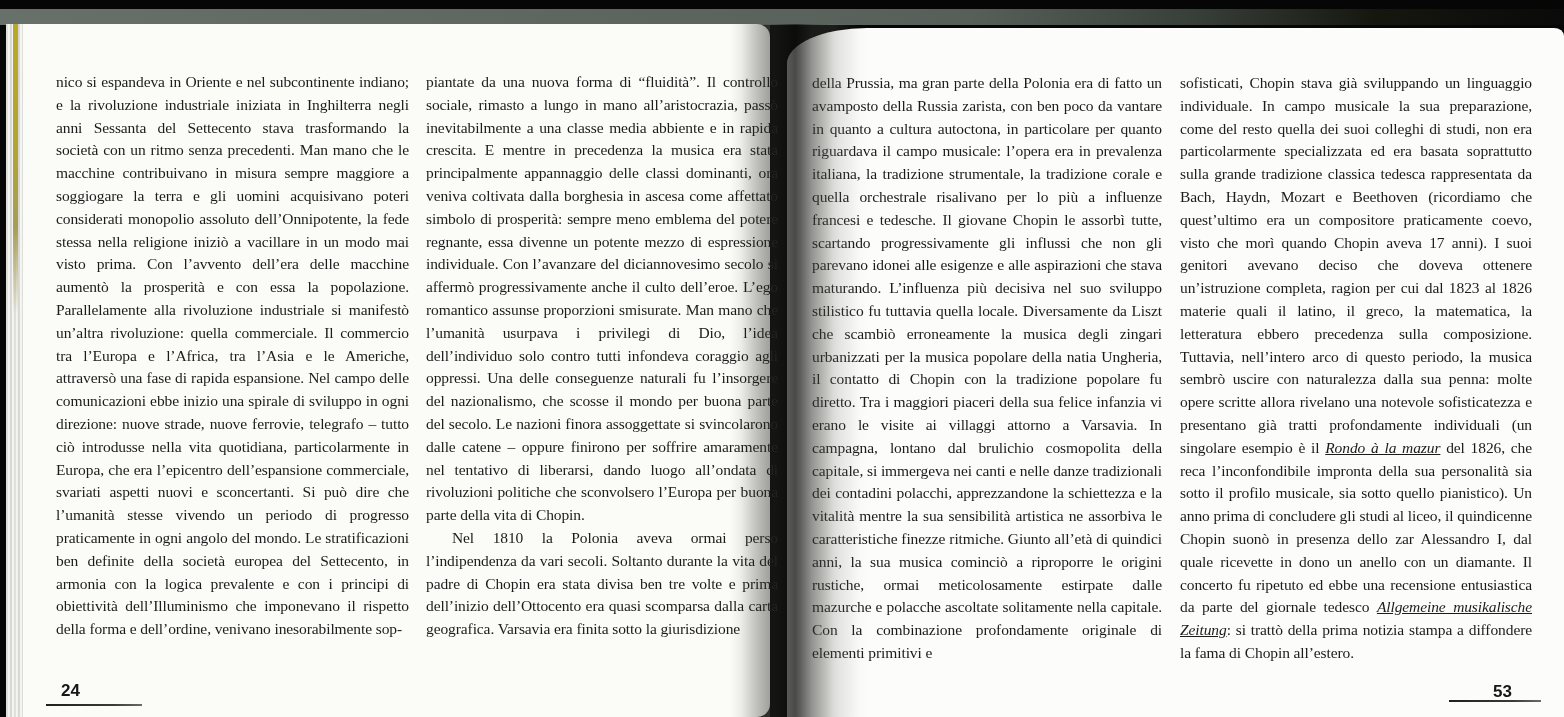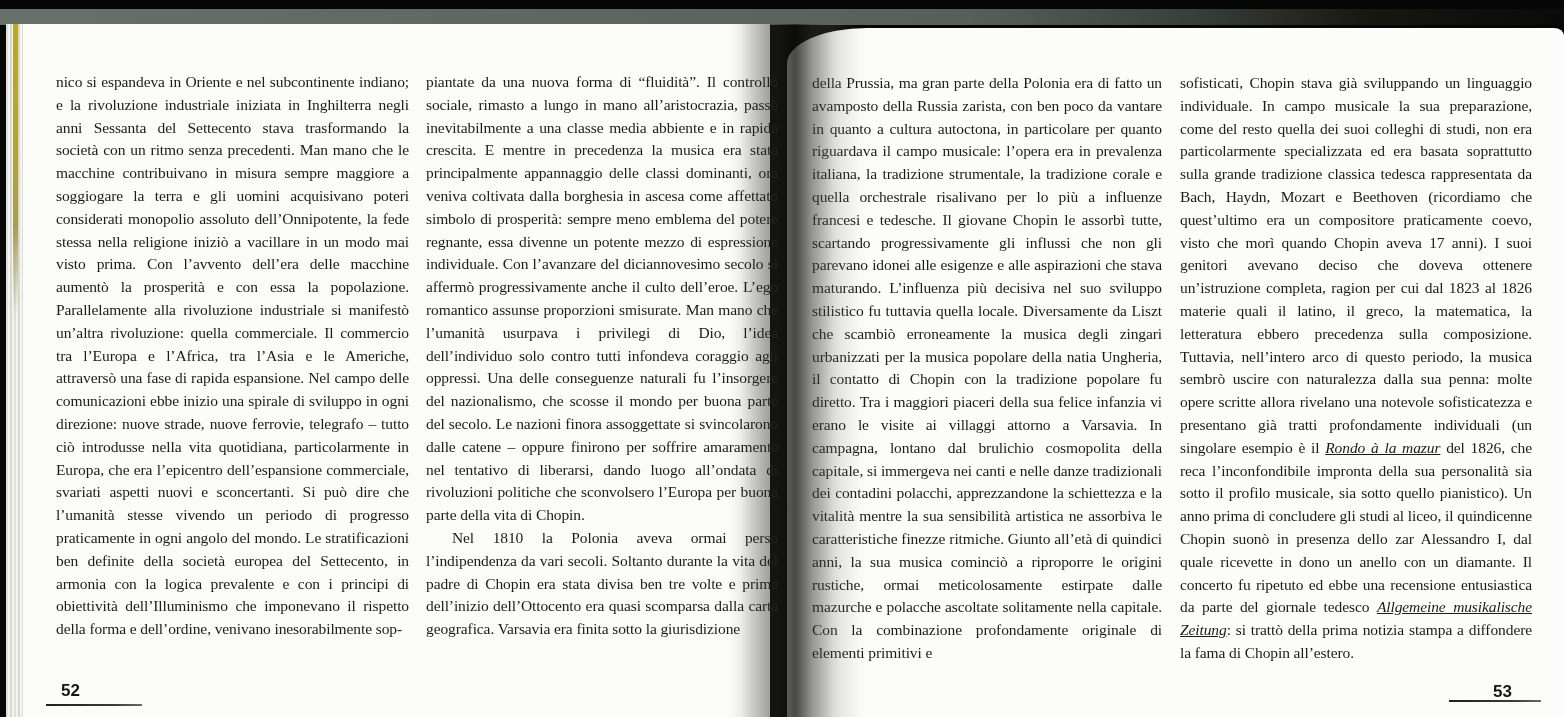--- a/index.html
+++ b/index.html
@@ -26,20 +26,21 @@
   }
   .page {
     position: absolute;
     bottom: 0;
   }
   .left-page {
     left: 6px;
     top: 24px;
     width: 764px;
     background: #fbfbf8;
+    border-radius: 13px;
   }
   .left-page .inner-gutter-shade {
     position: absolute;
     right: 0; top: 0; bottom: 0;
     width: 40px;
     background: linear-gradient(to right, rgba(0,0,0,0), rgba(110,110,105,0.38));
   }
   .page-edge-stack {
     position: absolute;
     left: 0; top: 0; bottom: 0;
@@ -125,21 +126,21 @@
 
   <div class="text-column lp-col1">
     <p>nico si espandeva in Oriente e nel subcontinente indiano; e la rivoluzione industriale iniziata in Inghilterra negli anni Sessanta del Settecento stava trasformando la società con un ritmo senza precedenti. Man mano che le macchine contribuivano in misura sempre maggiore a soggiogare la terra e gli uomini acquisivano poteri considerati monopolio assoluto dell’Onnipotente, la fede stessa nella religione iniziò a vacillare in un modo mai visto prima. Con l’avvento dell’era delle macchine aumentò la prosperità e con essa la popolazione. Parallelamente alla rivoluzione industriale si manifestò un’altra rivoluzione: quella commerciale. Il commercio tra l’Europa e l’Africa, tra l’Asia e le Americhe, attraversò una fase di rapida espansione. Nel campo delle comunicazioni ebbe inizio una spirale di sviluppo in ogni direzione: nuove strade, nuove ferrovie, telegrafo – tutto ciò introdusse nella vita quotidiana, particolarmente in Europa, che era l’epicentro dell’espansione commerciale, svariati aspetti nuovi e sconcertanti. Si può dire che l’umanità stesse vivendo un periodo di progresso praticamente in ogni angolo del mondo. Le stratificazioni ben definite della società europea del Settecento, in armonia con la logica prevalente e con i principi di obiettività dell’Illuminismo che imponevano il rispetto della forma e dell’ordine, venivano inesorabilmente sop-</p>
   </div>
 
   <div class="text-column lp-col2">
     <p>piantate da una nuova forma di “fluidità”. Il controllo sociale, rimasto a lungo in mano all’aristocrazia, passò inevitabilmente a una classe media abbiente e in rapida crescita. E mentre in precedenza la musica era stata principalmente appannaggio delle classi dominanti, ora veniva coltivata dalla borghesia in ascesa come affettato simbolo di prosperità: sempre meno emblema del potere regnante, essa divenne un potente mezzo di espressione individuale. Con l’avanzare del diciannovesimo secolo si affermò progressivamente anche il culto dell’eroe. L’ego romantico assunse proporzioni smisurate. Man mano che l’umanità usurpava i privilegi di Dio, l’idea dell’individuo solo contro tutti infondeva coraggio agli oppressi. Una delle conseguenze naturali fu l’insorgere del nazionalismo, che scosse il mondo per buona parte del secolo. Le nazioni finora assoggettate si svincolarono dalle catene – oppure finirono per soffrire amaramente nel tentativo di liberarsi, dando luogo all’ondata di rivoluzioni politiche che sconvolsero l’Europa per buona parte della vita di Chopin.</p>
     <p class="indented">Nel 1810 la Polonia aveva ormai perso l’indipendenza da vari secoli. Soltanto durante la vita del padre di Chopin era stata divisa ben tre volte e prima dell’inizio dell’Ottocento era quasi scomparsa dalla carta geografica. Varsavia era finita sotto la giurisdizione</p>
   </div>
 
-  <div class="page-number pn-left">52</div>
+  <div class="page-number pn-left">24</div>
   <div class="page-number-rule rule-left"></div>
 </div>
 
 <div class="page right-page">
   <div class="inner-gutter-shade"></div>
 
   <div class="text-column rp-col1">
     <p>della Prussia, ma gran parte della Polonia era di fatto un avamposto della Russia zarista, con ben poco da vantare in quanto a cultura autoctona, in particolare per quanto riguardava il campo musicale: l’opera era in prevalenza italiana, la tradizione strumentale, la tradizione corale e quella orchestrale risalivano per lo più a influenze francesi e tedesche. Il giovane Chopin le assorbì tutte, scartando progressivamente gli influssi che non gli parevano idonei alle esigenze e alle aspirazioni che stava maturando. L’influenza più decisiva nel suo sviluppo stilistico fu tuttavia quella locale. Diversamente da Liszt che scambiò erroneamente la musica degli zingari urbanizzati per la musica popolare della natia Ungheria, il contatto di Chopin con la tradizione popolare fu diretto. Tra i maggiori piaceri della sua felice infanzia vi erano le visite ai villaggi attorno a Varsavia. In campagna, lontano dal brulichio cosmopolita della capitale, si immergeva nei canti e nelle danze tradizionali dei contadini polacchi, apprezzandone la schiettezza e la vitalità mentre la sua sensibilità artistica ne assorbiva le caratteristiche finezze ritmiche. Giunto all’età di quindici anni, la sua musica cominciò a riproporre le origini rustiche, ormai meticolosamente estirpate dalle mazurche e polacche ascoltate solitamente nella capitale. Con la combinazione profondamente originale di elementi primitivi e</p>
   </div>
 

